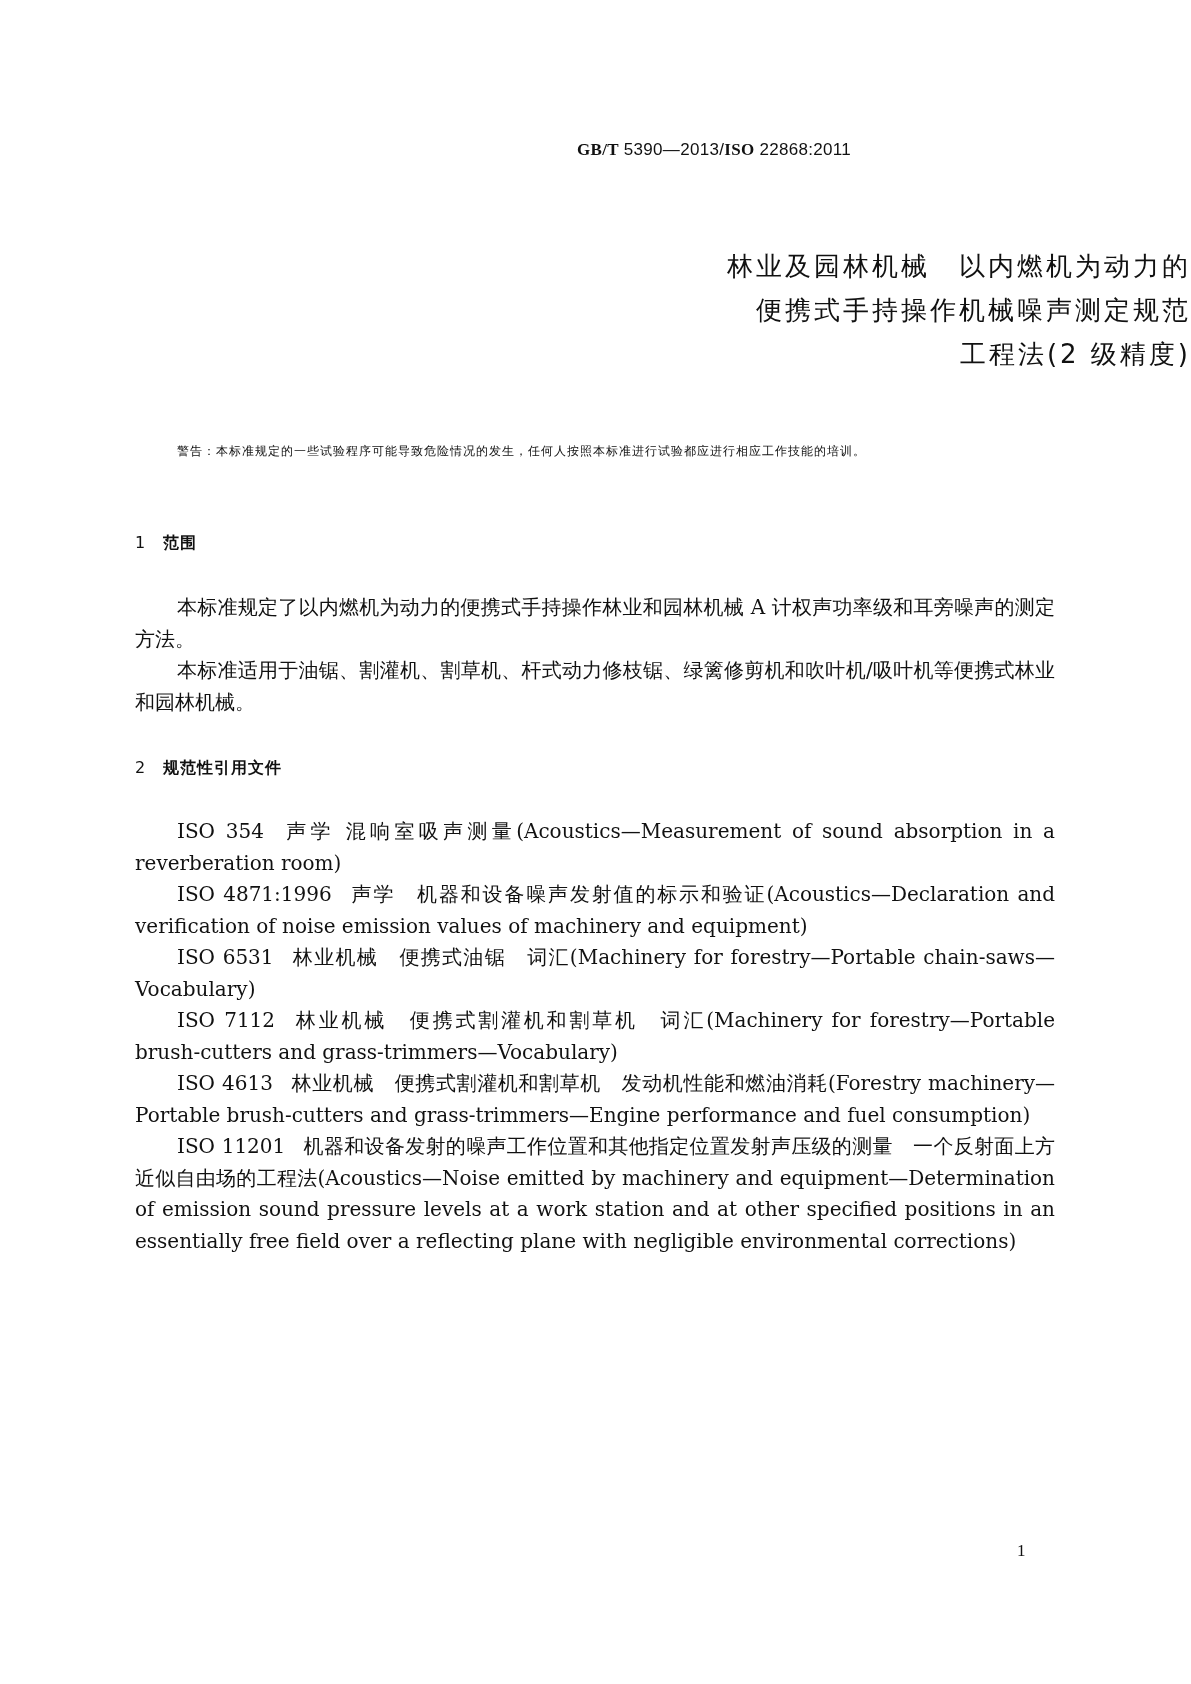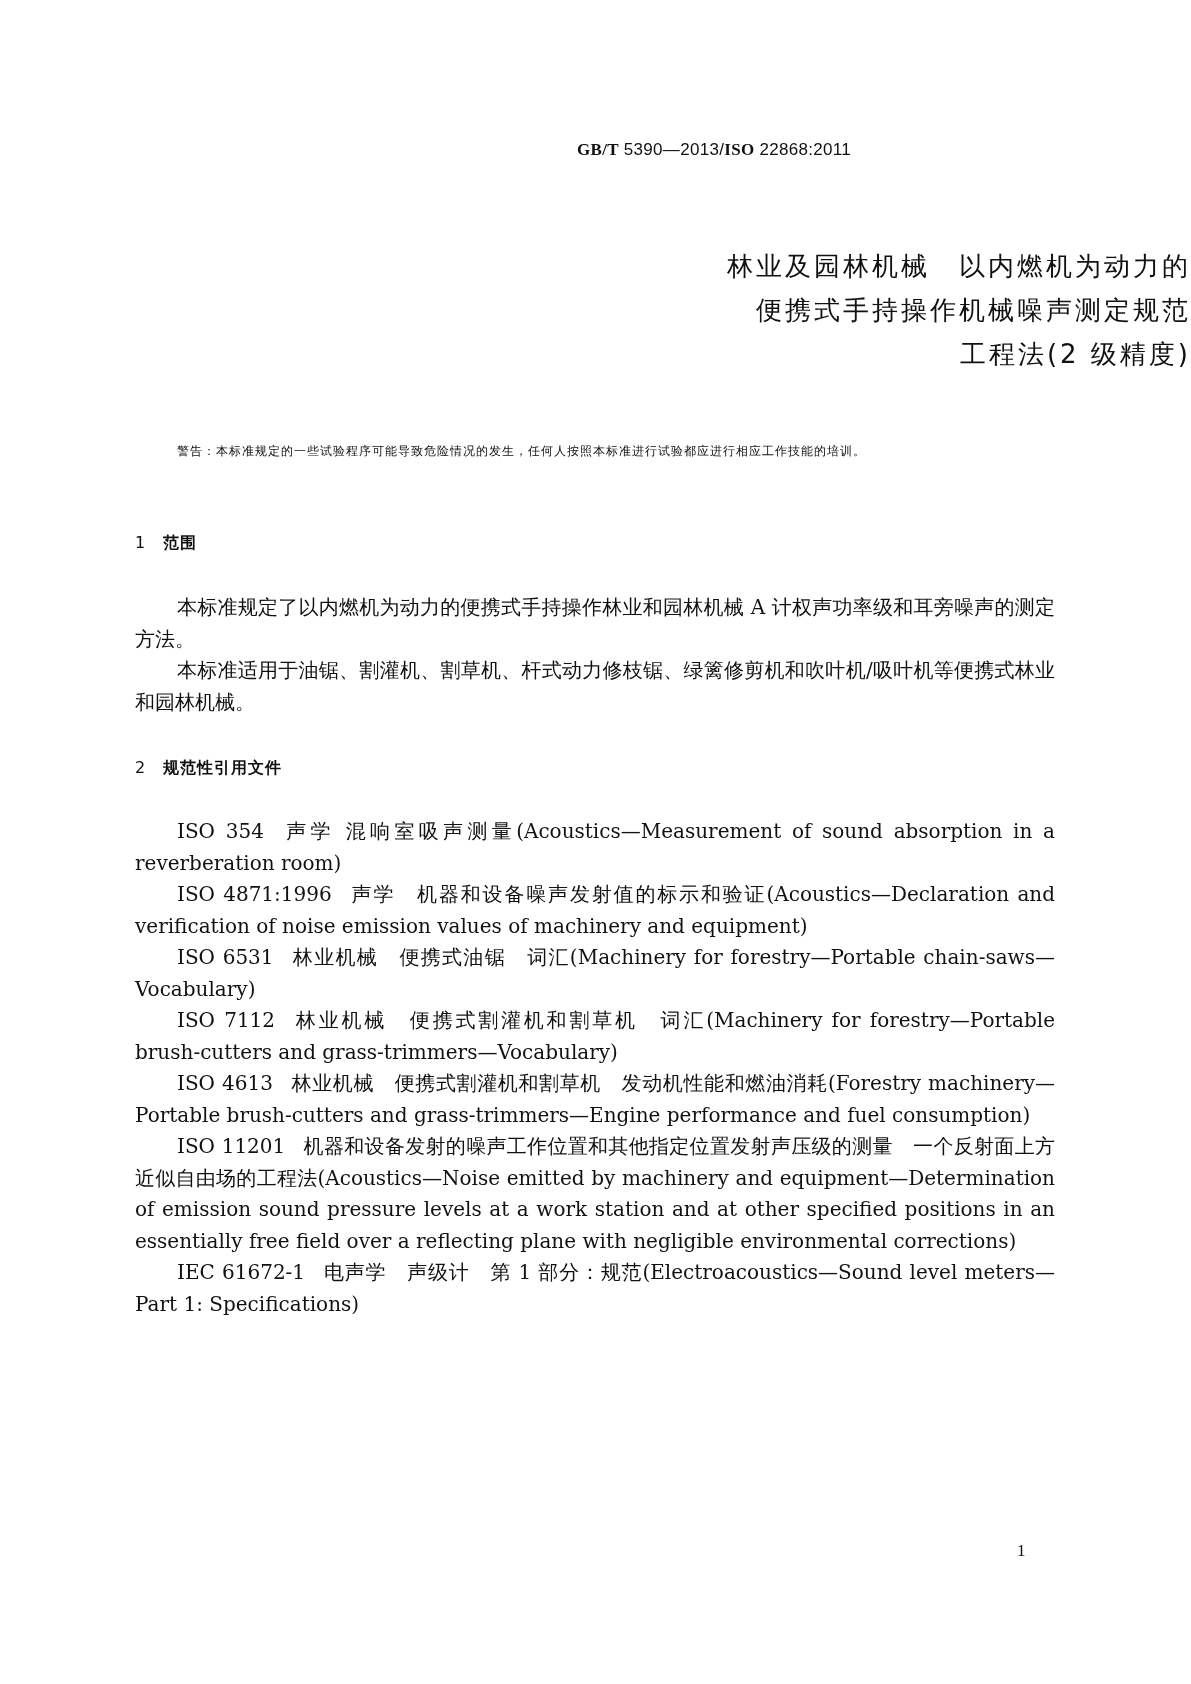--- a/index.html
+++ b/index.html
@@ -51,17 +51,16 @@
     <span class="num">2</span><span>规范性引用文件</span>
   </div>
 
   <div class="body-text refs">
     <div class="indent"><span class="ref-code">ISO 354</span><span>声学 混响室吸声测量(Acoustics—Measurement of sound absorption in a reverberation room)</span></div>
     <div class="indent"><span class="ref-code">ISO 4871:1996</span><span>声学　机器和设备噪声发射值的标示和验证(Acoustics—Declaration and verification of noise emission values of machinery and equipment)</span></div>
     <div class="indent"><span class="ref-code">ISO 6531</span><span>林业机械　便携式油锯　词汇(Machinery for forestry—Portable chain-saws—Vocabulary)</span></div>
     <div class="indent"><span class="ref-code">ISO 7112</span><span>林业机械　便携式割灌机和割草机　词汇(Machinery for forestry—Portable brush-cutters and grass-trimmers—Vocabulary)</span></div>
     <div class="indent"><span class="ref-code">ISO 4613</span><span>林业机械　便携式割灌机和割草机　发动机性能和燃油消耗(Forestry machinery—Portable brush-cutters and grass-trimmers—Engine performance and fuel consumption)</span></div>
     <div class="indent"><span class="ref-code">ISO 11201</span><span>机器和设备发射的噪声工作位置和其他指定位置发射声压级的测量　一个反射面上方近似自由场的工程法(Acoustics—Noise emitted by machinery and equipment—Determination of emission sound pressure levels at a work station and at other specified positions in an essentially free field over a reflecting plane with negligible environmental corrections)</span></div>
-    <div class="indent"><span class="ref-code">IEC 61672-1</span><span>电声学　声级计　第 1 部分：规范(Electroacoustics—Sound level meters—Part 1: Specifications)</span></div>
   </div>
 
   <div class="page-num">1</div>
 </div>
 
 </body></html>

